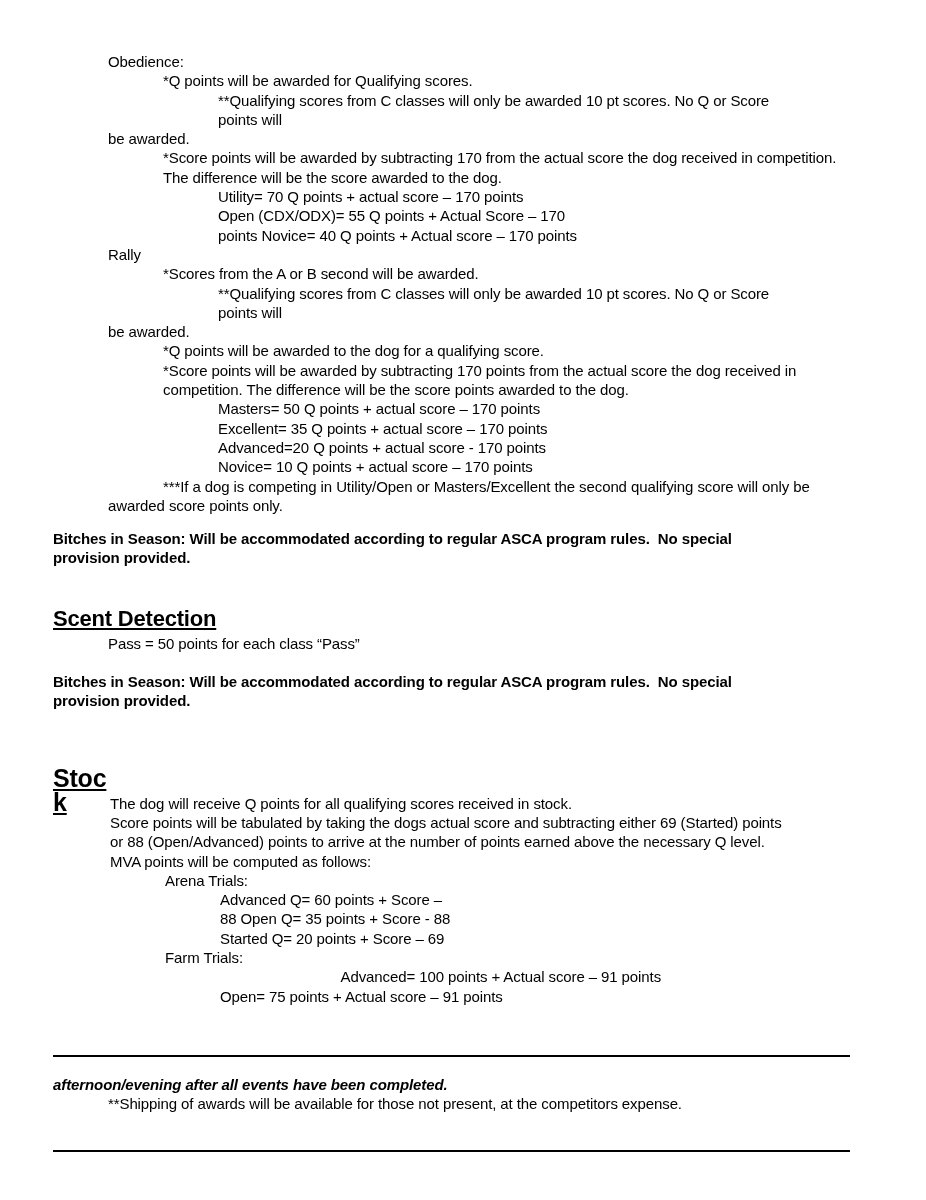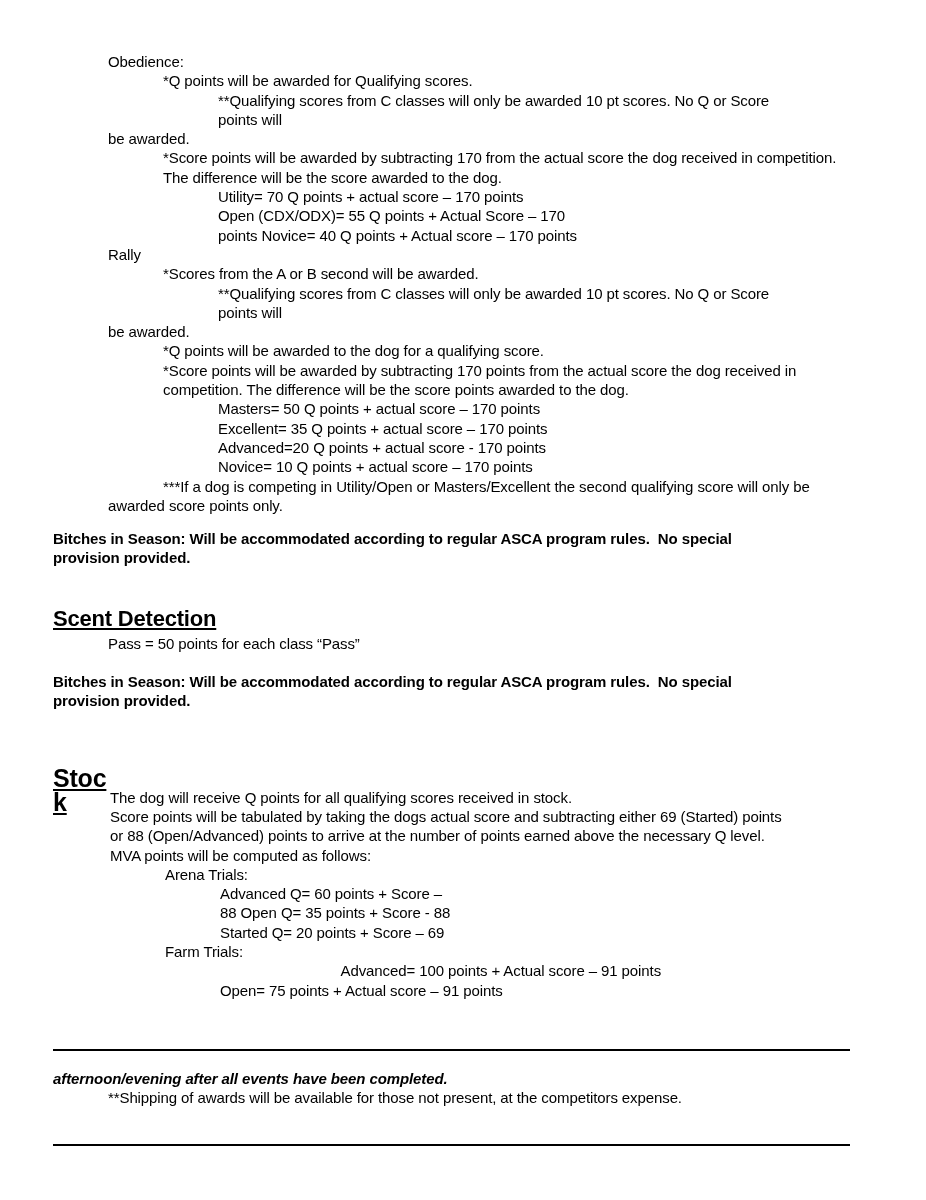--- a/index.html
+++ b/index.html
@@ -42,21 +42,21 @@
     align-items:flex-start;
   }
   .stock-heading{width:57px;flex:0 0 57px;}
   .stock-heading .line{
     font-size:25px;
     font-weight:700;
     line-height:24px;
     text-decoration:underline;
     letter-spacing:-0.2px;
   }
-  .stock-body{margin-top:22px;}
+  .stock-body{margin-top:28px;}
   .rule{
     border:none;
     border-top:2px solid #000000;
     width:797px;
     margin:0;
   }
   .rule-1{margin-top:49px;}
   .rule-2{margin-top:37px;}
   .awards-block{margin-top:18px;}
 </style>

